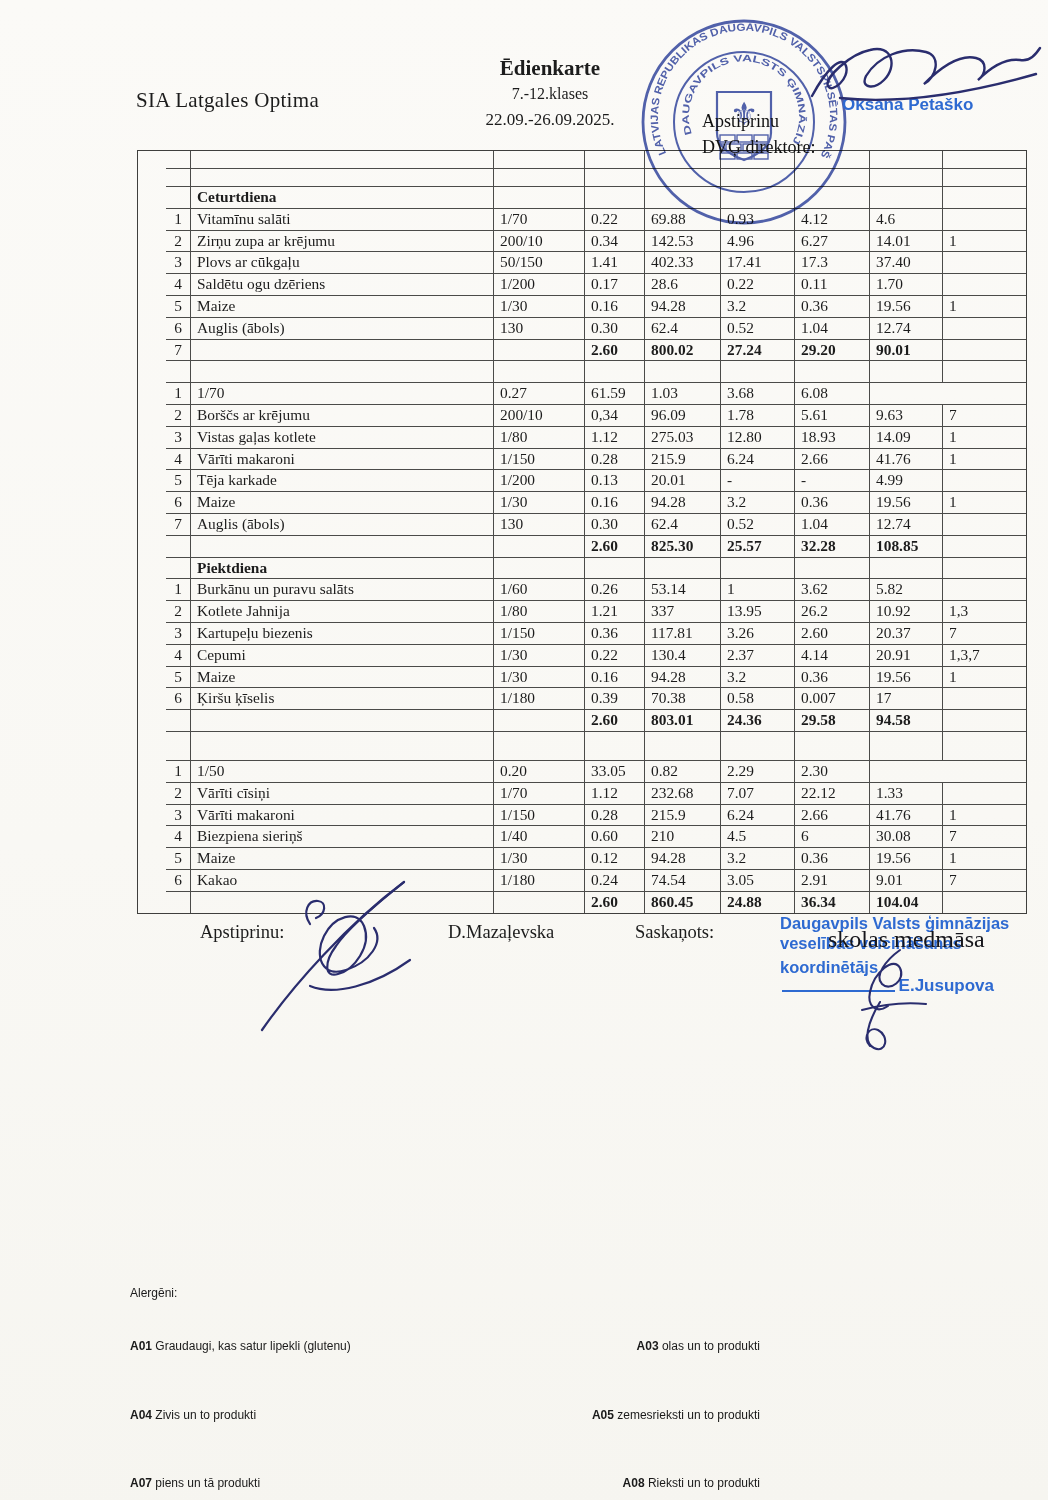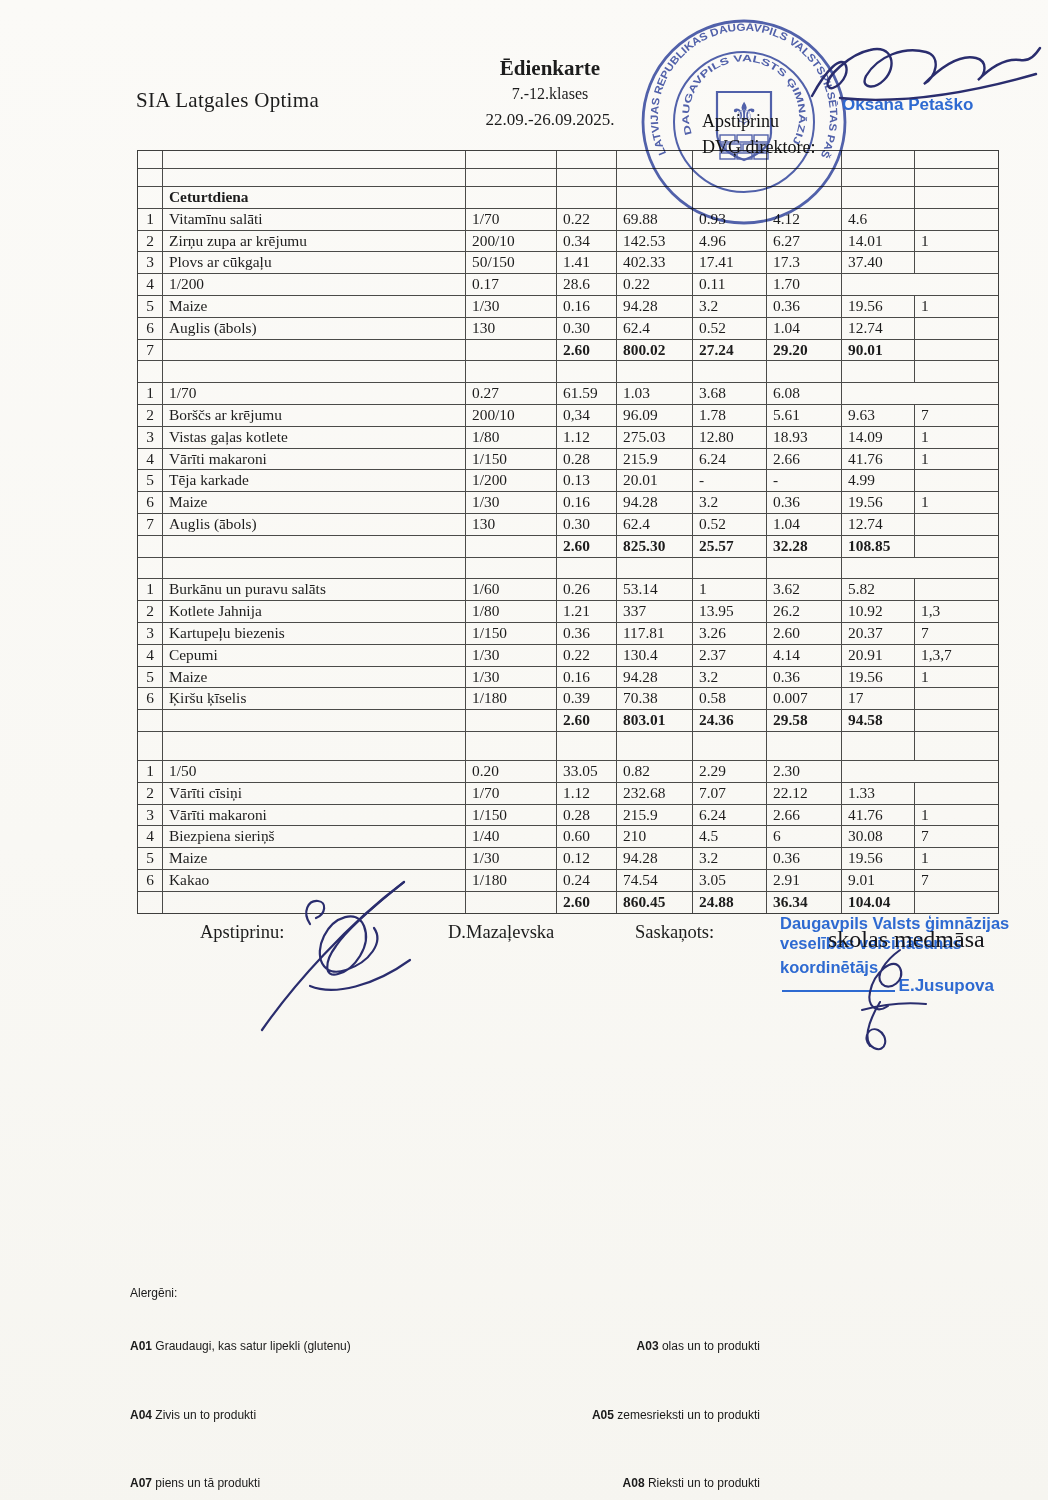--- a/index.html
+++ b/index.html
@@ -15,21 +15,21 @@
   #title-block .t1{font-weight:bold;font-size:21px;}
   #title-block .t2{font-size:16px;}
   #title-block .t3{font-size:17px;}
   #approve{left:702px;top:69px;font-size:18px;line-height:26px;z-index:6;color:#111;margin-top:39px;}
   #stamp{left:636px;top:14px;width:216px;height:216px;z-index:4;mix-blend-mode:multiply;opacity:.92;}
   #sig-petasko{left:806px;top:40px;width:238px;height:74px;z-index:7;}
   #petasko-name{left:842px;top:95px;font-family:"Liberation Sans",sans-serif;font-weight:bold;
                 font-size:17px;color:#2e6ad1;z-index:5;}
 
   
-  #menu-table{left:137px;top:150px;width:860px;border:1.6px solid #3f3f3d;z-index:3;background:transparent;}
+  #menu-table{left:137px;top:150px;width:860px;border:1.6px solid #3f3f3d;z-index:3;background:transparent;padding-left:28px;}
   .trow{display:grid;grid-template-columns:25px 303px 91px 60px 76px 74px 75px 73px 83px;
         height:20.8px;border-bottom:1px solid #4b4b49;}
   .trow:last-child{border-bottom:none;}
   .tcell{border-right:1px solid #4b4b49;overflow:hidden;white-space:nowrap;
          font-size:15.4px;line-height:20.4px;padding:0 0 0 6px;}
   .tcell:last-child{border-right:none;}
   .tcell.c0{padding:0;text-align:center;}
   .r-day .tcell.c1{font-weight:bold;}
   .r-total .tcell.c3,.r-total .tcell.c4,.r-total .tcell.c5,
   .r-total .tcell.c6,.r-total .tcell.c7{font-weight:bold;}
@@ -178,20 +178,21 @@
         <div class="tcell c2">50/150</div>
         <div class="tcell c3">1.41</div>
         <div class="tcell c4">402.33</div>
         <div class="tcell c5">17.41</div>
         <div class="tcell c6">17.3</div>
         <div class="tcell c7">37.40</div>
         <div class="tcell c8"></div>
       </div>
       <div class="trow r-item">
         <div class="tcell c0">4</div>
+        <div class="tcell c1">Saldētu ogu dzēriens</div>
         <div class="tcell c2">1/200</div>
         <div class="tcell c3">0.17</div>
         <div class="tcell c4">28.6</div>
         <div class="tcell c5">0.22</div>
         <div class="tcell c6">0.11</div>
         <div class="tcell c7">1.70</div>
         <div class="tcell c8"></div>
       </div>
       <div class="trow r-item">
         <div class="tcell c0">5</div>
@@ -319,20 +320,21 @@
         <div class="tcell c2"></div>
         <div class="tcell c3">2.60</div>
         <div class="tcell c4">825.30</div>
         <div class="tcell c5">25.57</div>
         <div class="tcell c6">32.28</div>
         <div class="tcell c7">108.85</div>
         <div class="tcell c8"></div>
       </div>
       <div class="trow r-day">
         <div class="tcell c0"></div>
+        <div class="tcell c1">Piektdiena</div>
         <div class="tcell c2"></div>
         <div class="tcell c3"></div>
         <div class="tcell c4"></div>
         <div class="tcell c5"></div>
         <div class="tcell c6"></div>
         <div class="tcell c7"></div>
         <div class="tcell c8"></div>
       </div>
       <div class="trow r-item">
         <div class="tcell c0">1</div>

